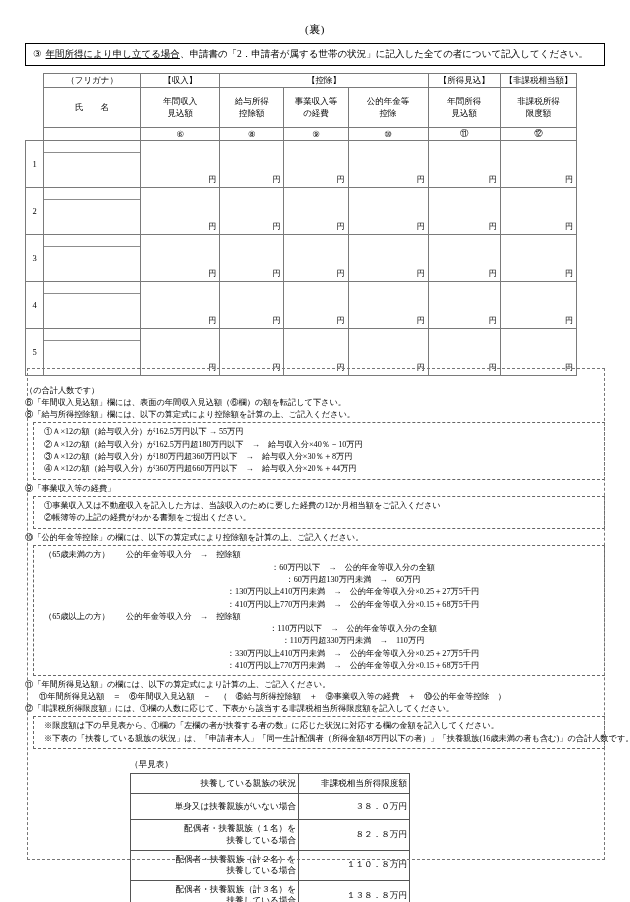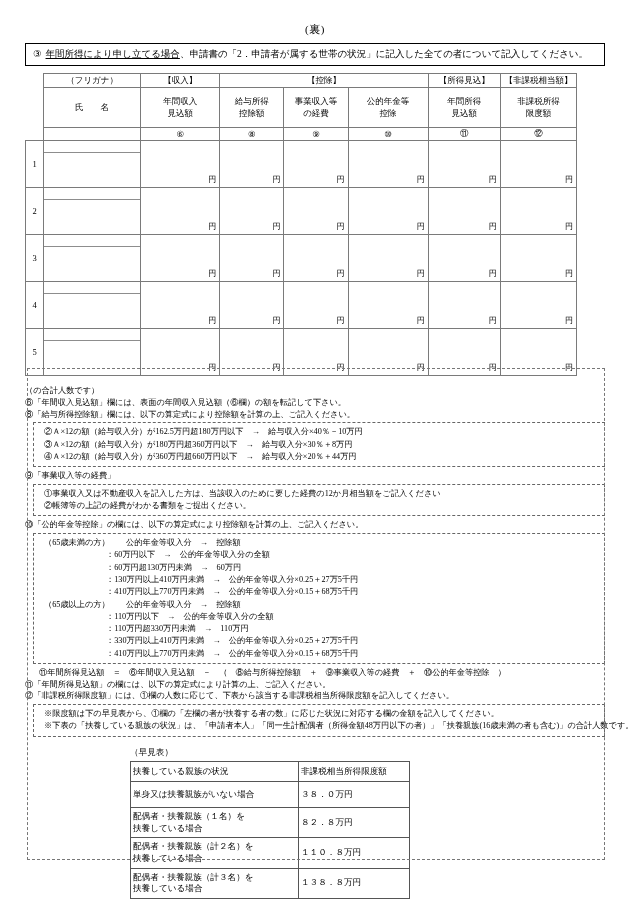--- a/index.html
+++ b/index.html
@@ -86,38 +86,38 @@
     line-height: 1.42;
   }
   .notes .lead { white-space: nowrap; }
   .dashbox {
     border: 1px dashed #666;
     padding: 3px 4px 3px 10px;
     margin: 2px 0 3px 8px;
   }
   .dashbox div { white-space: nowrap; line-height: 1.5; }
   .indent1 { padding-left: 14px; }
-  .indent2 { padding-left: 62px; }
+  .indent2 { padding-left: 62px; text-align: center; }
 
   
   .hayami-wrap {
     margin-top: 10px;
     position: relative;
     padding-left: 105px;
   }
   .hayami-label { font-size: 8.6px; margin-bottom: 2px; }
   table.hayami {
     border-collapse: collapse;
     table-layout: fixed;
     width: 279px;
   }
   table.hayami td {
     border: 1px solid #555;
     font-size: 8.6px;
-    text-align: left;
+    text-align: right;
     padding: 3px 2px;
     line-height: 1.35;
   }
   table.hayami .c1 { width: 168px; }
   table.hayami .c2 { width: 111px; }
   table.hayami tr.head td { padding: 4px 2px; }
   table.hayami tr.r td { height: 26px; }
 
   
   .outer-frame {
@@ -255,20 +255,21 @@
           <td class="val">円</td>
         </tr>
       </tbody>
   </table>
 
   <div class="notes">
     <div>（の合計人数です）</div>
     <div class="lead">⑥「年間収入見込額」欄には、表面の年間収入見込額（⑥欄）の額を転記して下さい。</div>
     <div class="lead">⑧「給与所得控除額」欄には、以下の算定式により控除額を計算の上、ご記入ください。</div>
     <div class="dashbox" id="box8">
+        <div>①Ａ×12の額（給与収入分）が162.5万円以下 → 55万円</div>
         <div>②Ａ×12の額（給与収入分）が162.5万円超180万円以下　→　給与収入分×40％－10万円</div>
         <div>③Ａ×12の額（給与収入分）が180万円超360万円以下　→　給与収入分×30％＋8万円</div>
         <div>④Ａ×12の額（給与収入分）が360万円超660万円以下　→　給与収入分×20％＋44万円</div>
       </div>
 
     <div class="lead">⑨「事業収入等の経費」</div>
     <div class="dashbox" id="box9">
         <div>①事業収入又は不動産収入を記入した方は、当該収入のために要した経費の12か月相当額をご記入ください</div>
         <div>②帳簿等の上記の経費がわかる書類をご提出ください。</div>
       </div>
@@ -280,22 +281,22 @@
         <div class="indent2">：60万円超130万円未満　→　60万円</div>
         <div class="indent2">：130万円以上410万円未満　→　公的年金等収入分×0.25＋27万5千円</div>
         <div class="indent2">：410万円以上770万円未満　→　公的年金等収入分×0.15＋68万5千円</div>
         <div>（65歳以上の方）　　公的年金等収入分　→　控除額</div>
         <div class="indent2">：110万円以下　→　公的年金等収入分の全額</div>
         <div class="indent2">：110万円超330万円未満　→　110万円</div>
         <div class="indent2">：330万円以上410万円未満　→　公的年金等収入分×0.25＋27万5千円</div>
         <div class="indent2">：410万円以上770万円未満　→　公的年金等収入分×0.15＋68万5千円</div>
       </div>
 
+    <div class="lead">⑪「年間所得見込額」の欄には、以下の算定式により計算の上、ご記入ください。</div>
     <div class="lead indent1">⑪年間所得見込額　＝　⑥年間収入見込額　－　（　⑧給与所得控除額　＋　⑨事業収入等の経費　＋　⑩公的年金等控除　）</div>
-    <div class="lead">⑪「年間所得見込額」の欄には、以下の算定式により計算の上、ご記入ください。</div>
     <div class="lead">⑫「非課税所得限度額」には、①欄の人数に応じて、下表から該当する非課税相当所得限度額を記入してください。</div>
     <div class="dashbox" id="box12">
         <div>※限度額は下の早見表から、①欄の「左欄の者が扶養する者の数」に応じた状況に対応する欄の金額を記入してください。</div>
         <div>※下表の「扶養している親族の状況」は、「申請者本人」「同一生計配偶者（所得金額48万円以下の者）」「扶養親族(16歳未満の者も含む)」の合計人数です。</div>
       </div>
   </div>
 
   <div class="hayami-wrap">
     <div class="hayami-label">（早見表）</div>
     <table class="hayami">

